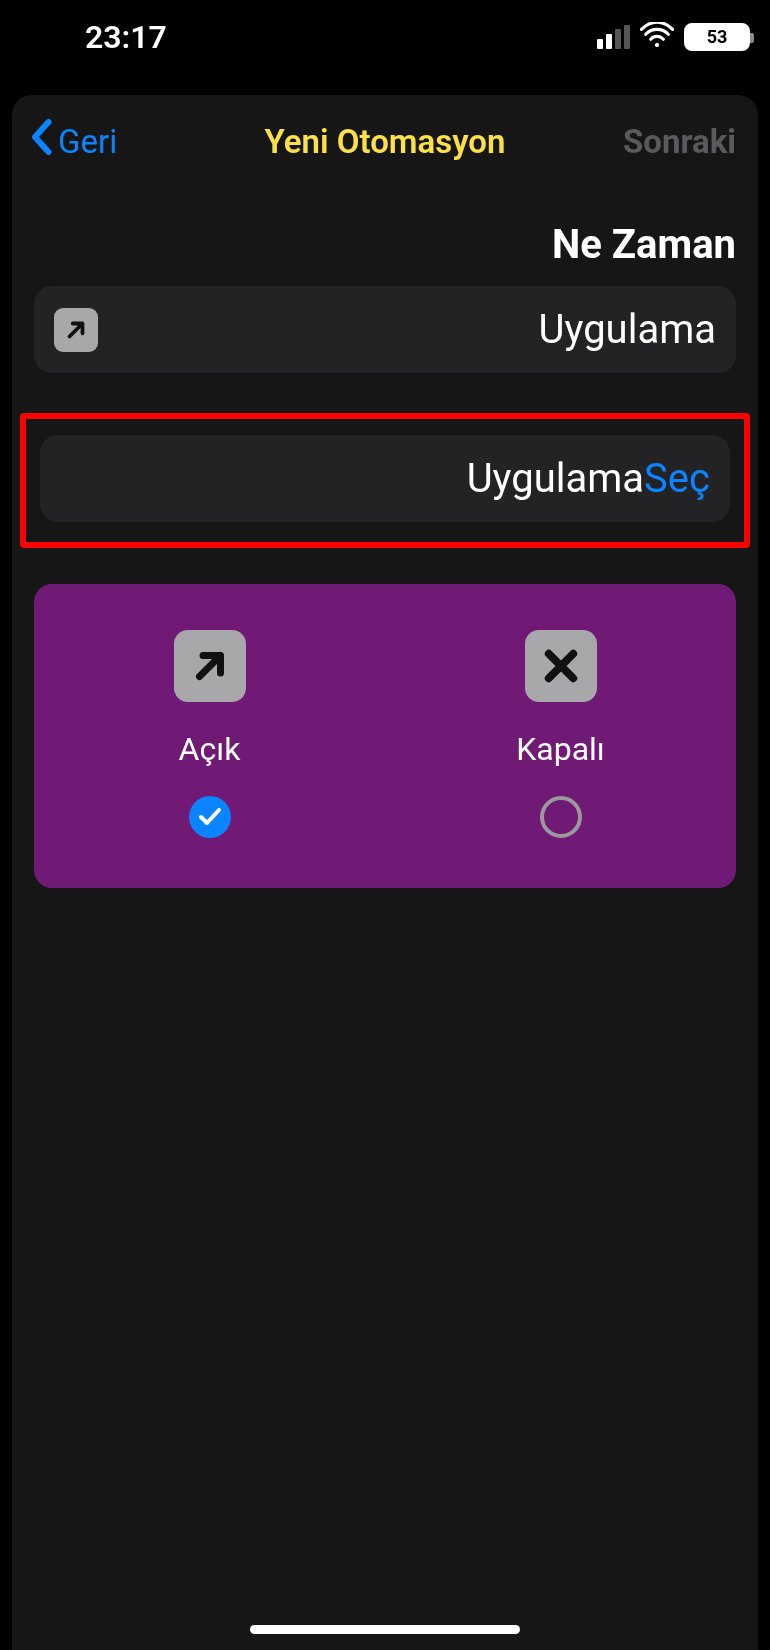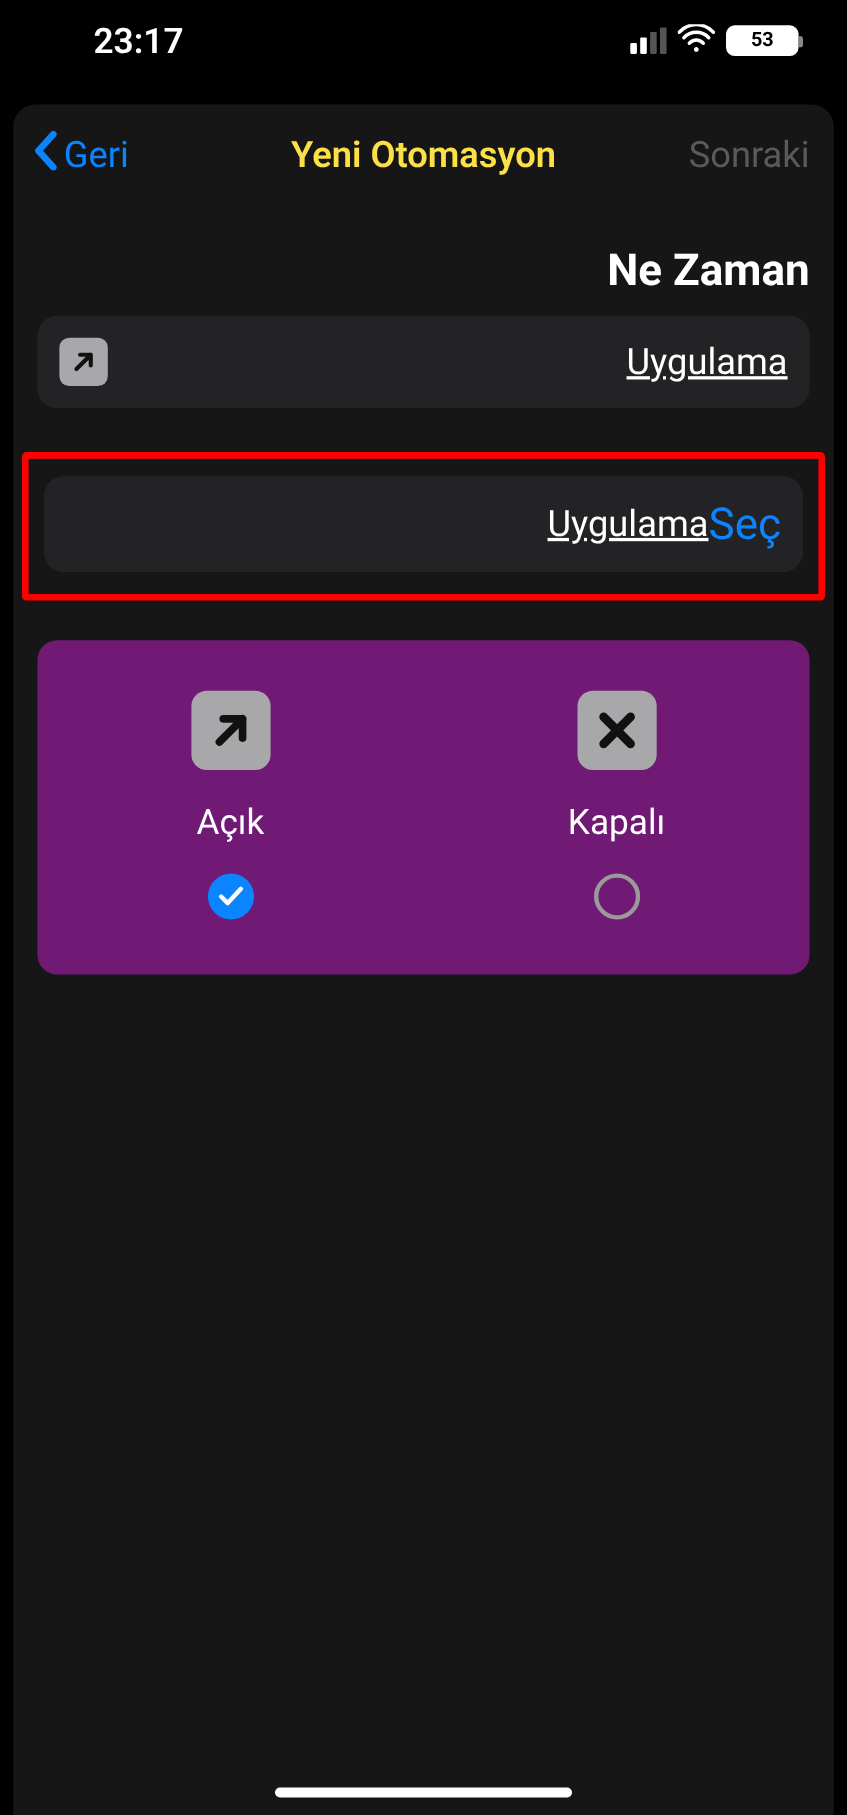--- a/index.html
+++ b/index.html
@@ -13,21 +13,21 @@
       height: 1650px;
       background: #000;
       color: #fff;
       overflow: hidden;
       position: relative;
     }
     .status-bar {
       display: flex;
       justify-content: space-between;
       align-items: center;
-      padding: 18px 44px 10px 40px;
+      padding: 18px 20px 10px 40px;
       height: 65px;
       width: 100%;
     }
     .status-time {
       font-size: 32px;
       font-weight: 600;
       color: #fff;
       padding-left: 45px;
     }
     .status-icons {
@@ -109,21 +109,21 @@
     .nav-title {
       font-size: 33px;
       font-weight: 600;
       color: #fde047;
       position: absolute;
       left: 50%;
       transform: translateX(-50%);
     }
     .next-button {
       font-size: 33px;
-      font-weight: 400;
+      font-weight: 700;
       color: #5a5a5d;
     }
     .content {
       padding: 30px 0 14px 0;
     }
     .section-title {
       font-size: 40px;
       font-weight: 700;
       color: #fff;
       padding: 10px 22px 18px 22px;
@@ -145,24 +145,23 @@
       background: #a8a8ab;
       border-radius: 9px;
       display: flex;
       align-items: center;
       justify-content: center;
       margin-right: 22px;
       flex-shrink: 0;
     }
     .cell-icon svg { width: 26px; height: 26px; }
     .cell-label {
-      font-size: 33px;
+      font-size: 40px;
       color: #fff;
       flex: 1;
-      text-decoration: underline;
     }
     .cell-action {
       font-size: 40px;
       color: #0a84ff;
     }
     .highlight-box {
       margin: 40px 8px 36px 8px;
       border: 6px solid #ff0000;
       border-radius: 4px;
       padding: 16px 14px 20px 14px;

